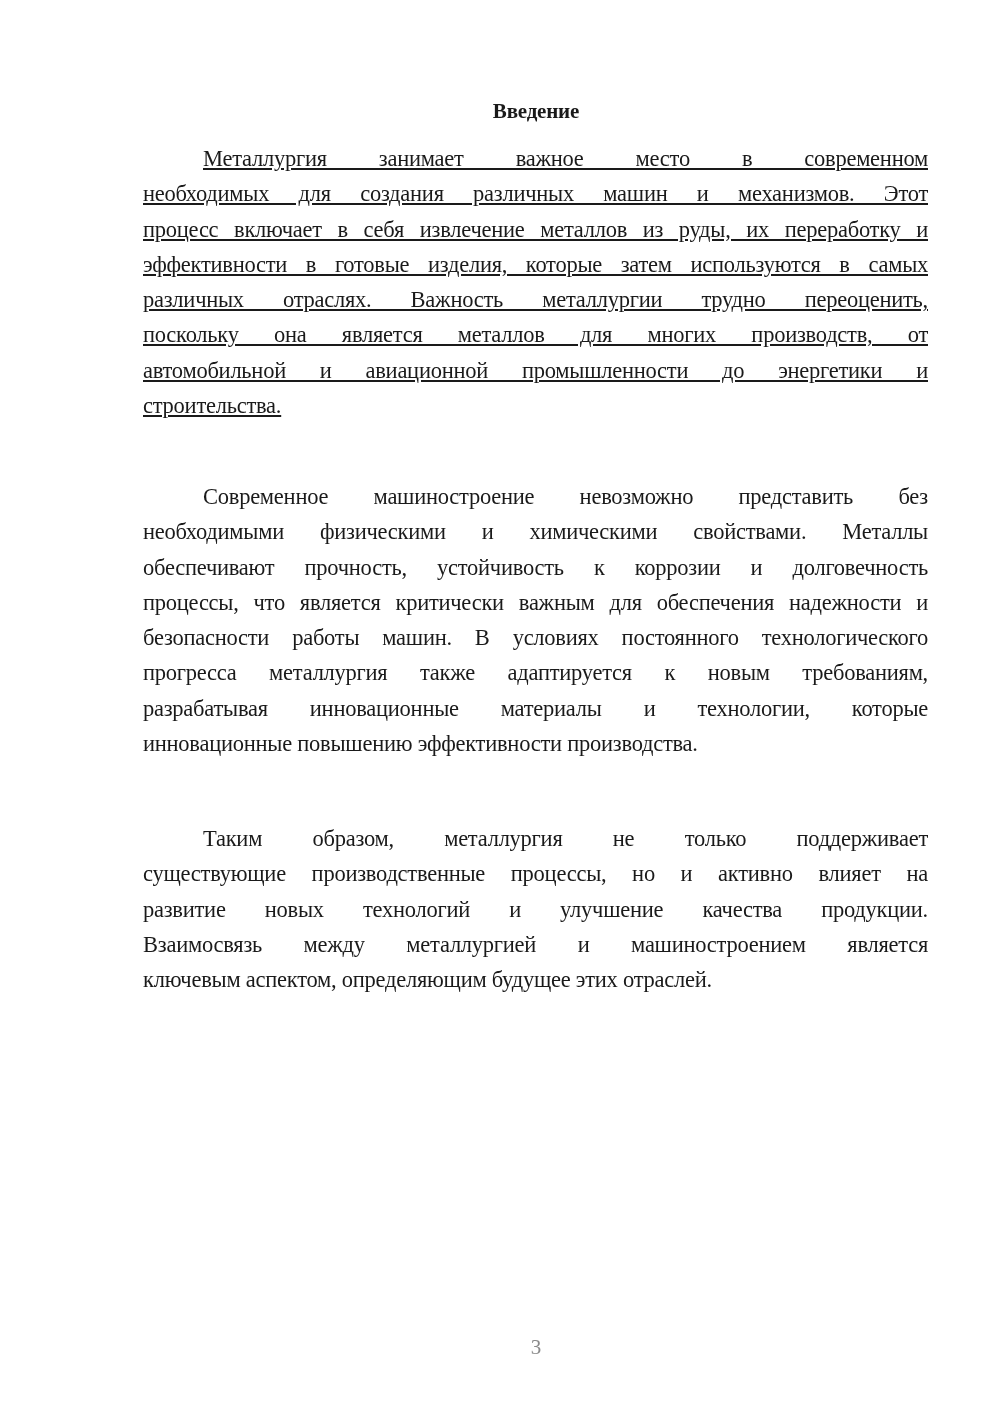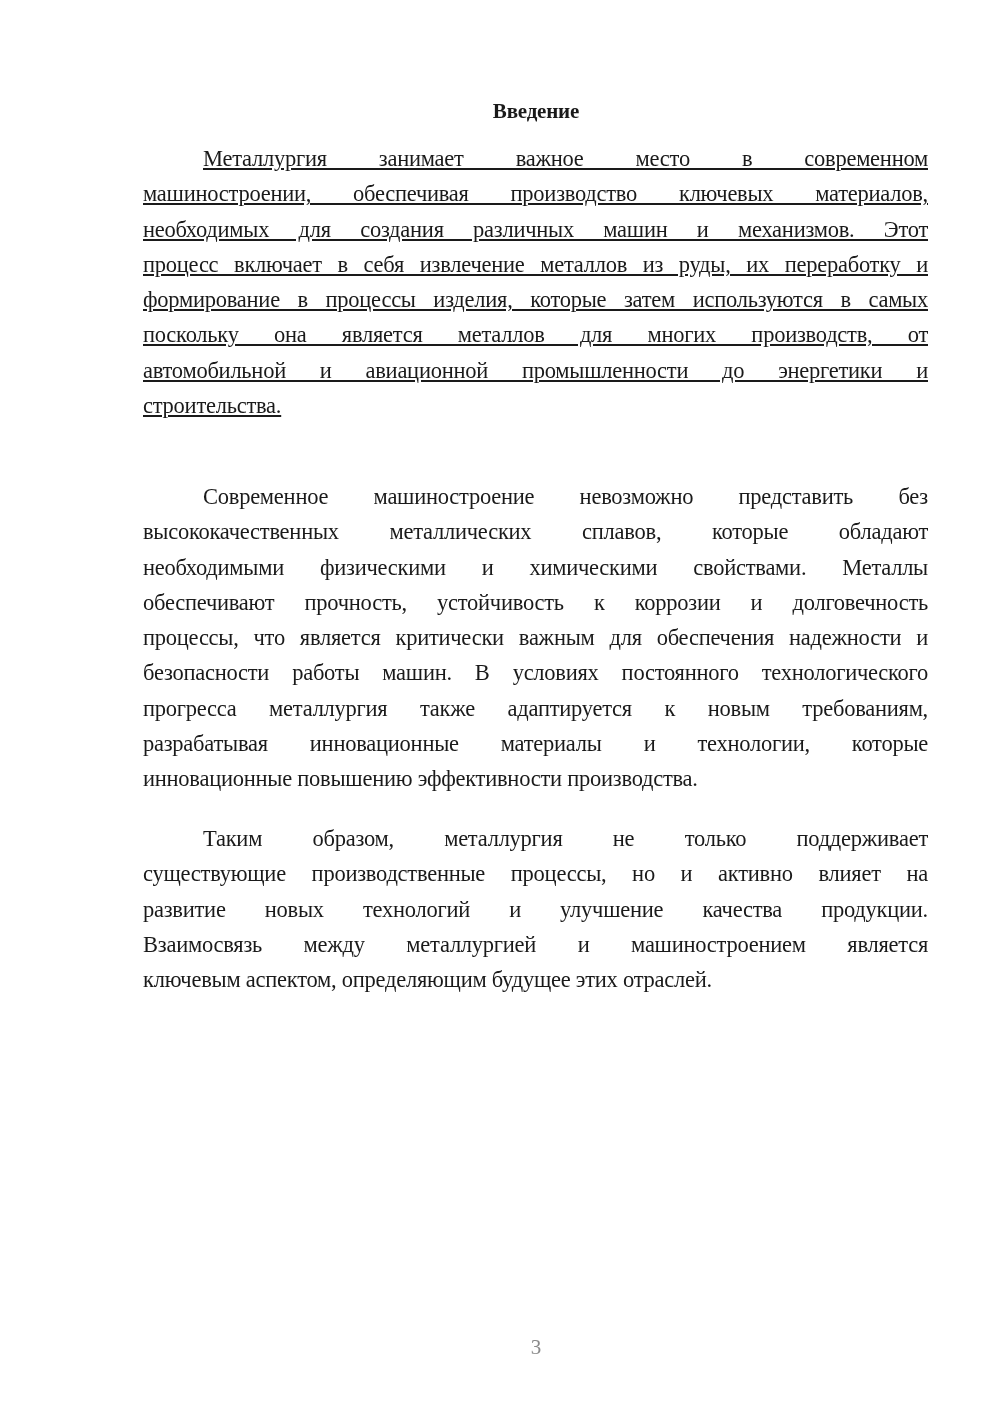--- a/index.html
+++ b/index.html
@@ -71,32 +71,31 @@
   </style>
 </head>
 <body>
 
 <div class="page">
 
   <div class="heading">Введение</div>
 
   <div class="body-text p1">
     <span class="line indent">Металлургия занимает важное место в современном</span>
-    <span class="line">машиностроении, обеспечивая производство ключевых материалов,</span>
     <span class="line">необходимых для создания различных машин и механизмов. Этот</span>
     <span class="line">процесс включает в себя извлечение металлов из руды, их переработку и</span>
-    <span class="line">формирование в процессы изделия, которые затем используются в самых</span>
+    <span class="line">эффективности в готовые изделия, которые затем используются в самых</span>
+    <span class="line">различных отраслях. Важность металлургии трудно переоценить,</span>
     <span class="line">поскольку она является металлов для многих производств, от</span>
     <span class="line">автомобильной и авиационной промышленности до энергетики и</span>
     <span class="line last">строительства.</span>
   </div>
 
   <div class="body-text p2">
     <span class="line indent">Современное машиностроение невозможно представить без</span>
-    <span class="line">высококачественных металлических сплавов, которые обладают</span>
     <span class="line">необходимыми физическими и химическими свойствами. Металлы</span>
     <span class="line">обеспечивают прочность, устойчивость к коррозии и долговечность</span>
     <span class="line">процессы, что является критически важным для обеспечения надежности и</span>
     <span class="line">безопасности работы машин. В условиях постоянного технологического</span>
     <span class="line">прогресса металлургия также адаптируется к новым требованиям,</span>
     <span class="line">разрабатывая инновационные материалы и технологии, которые</span>
     <span class="line last">инновационные повышению эффективности производства.</span>
   </div>
 
   <div class="body-text p3">

